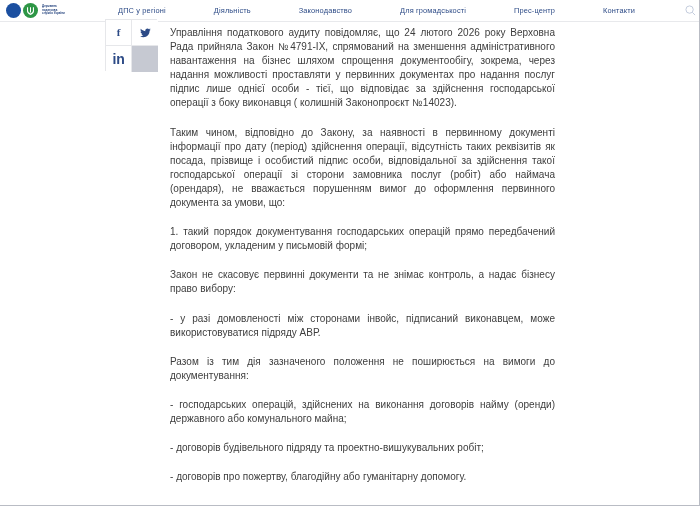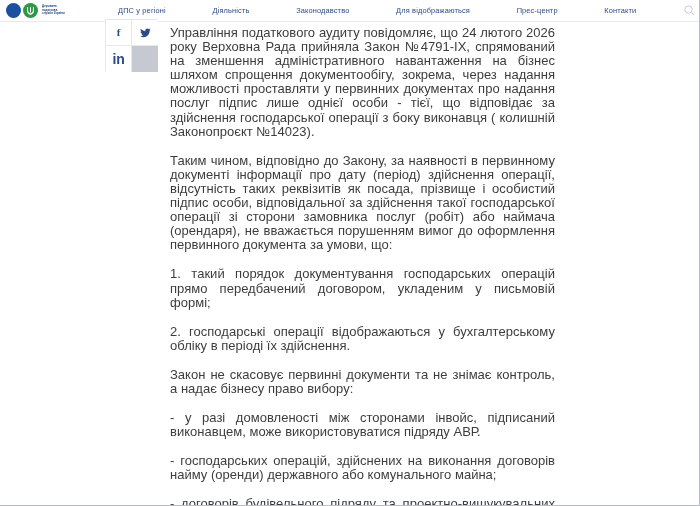--- a/index.html
+++ b/index.html
@@ -146,21 +146,21 @@
   
   .article {
     position: absolute;
     top: 26px;
     left: 170px;
     width: 385px;
     color: #3a3a3a;
   }
   .article p {
     margin: 0 0 15px 0;
-    font-size: 13px;
+    font-size: 10px;
     line-height: 14.1px;
     text-align: justify;
     letter-spacing: 0.02px;
     color: #3d3d3d;
   }
 </style>
 </head>
 <body>
 
 <div id="page">
@@ -180,21 +180,21 @@
         <div>Державна</div>
         <div>податкова</div>
         <div>служба України</div>
       </div>
     </div>
 
     <nav class="main-nav">
       <span class="nav-item">ДПС у регіоні</span>
       <span class="nav-item">Діяльність</span>
       <span class="nav-item">Законодавство</span>
-      <span class="nav-item">Для відображаються</span>
+      <span class="nav-item">Для громадськості</span>
       <span class="nav-item">Прес-центр</span>
       <span class="nav-item">Контакти</span>
       <span class="search-icon-wrap">
         <svg width="11" height="11" viewBox="0 0 12 12" aria-hidden="true">
           <circle cx="5" cy="5" r="4" fill="none" stroke="#2c4a86" stroke-width="1"></circle>
           <line x1="8" y1="8" x2="11" y2="11" stroke="#2c4a86" stroke-width="1"></line>
         </svg>
       </span>
     </nav>
   </div>
@@ -215,22 +215,22 @@
       <span class="li-glyph">in</span>
     </div>
 
     <div class="social-cell placeholder"></div>
   </div>
 
   <article class="article">
     <p>Управління податкового аудиту повідомляє, що 24 лютого 2026 року Верховна Рада прийняла Закон №4791-IX, спрямований на зменшення адміністративного навантаження на бізнес шляхом спрощення документообігу, зокрема, через надання можливості проставляти у первинних документах про надання послуг підпис лише однієї особи - тієї, що відповідає за здійснення господарської операції з боку виконавця ( колишній Законопроєкт №14023).</p>
     <p>Таким чином, відповідно до Закону, за наявності в первинному документі інформації про дату (період) здійснення операції, відсутність таких реквізитів як посада, прізвище і особистий підпис особи, відповідальної за здійснення такої господарської операції зі сторони замовника послуг (робіт) або наймача (орендаря), не вважається порушенням вимог до оформлення первинного документа за умови, що:</p>
     <p>1. такий порядок документування господарських операцій прямо передбачений договором, укладеним у письмовій формі;</p>
-    <p>2. господарські операції відображаються у бухгалтерському обліку в періоді їх здійснення.</p>
     <p>Закон не скасовує первинні документи та не знімає контроль, а надає бізнесу право вибору:</p>
     <p>- у разі домовленості між сторонами інвойс, підписаний виконавцем, може використовуватися підряду АВР.</p>
+    <p>Разом із тим дія зазначеного положення не поширюється на вимоги до документування:</p>
     <p>- господарських операцій, здійснених на виконання договорів найму (оренди) державного або комунального майна;</p>
     <p>- договорів будівельного підряду та проектно-вишукувальних робіт;</p>
     <p>- договорів про пожертву, благодійну або гуманітарну допомогу.</p>
 
   </article>
 
 </div>
 
 </body></html>

